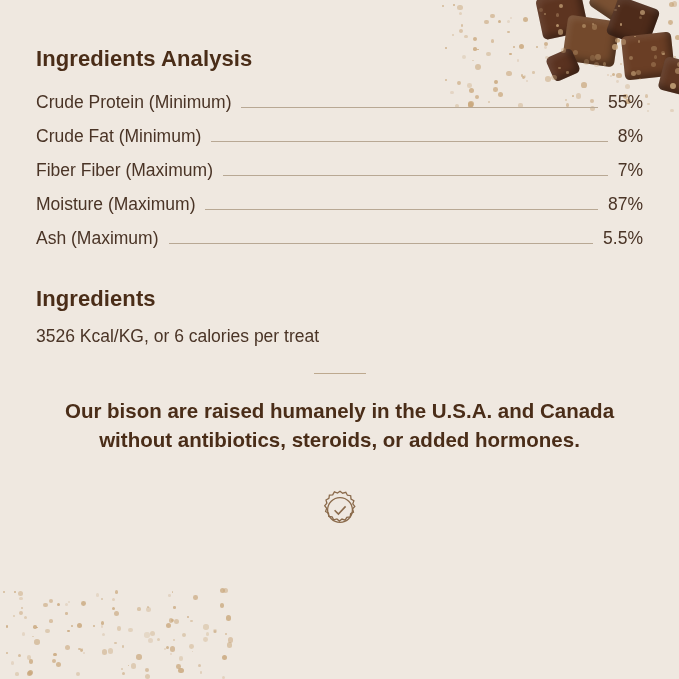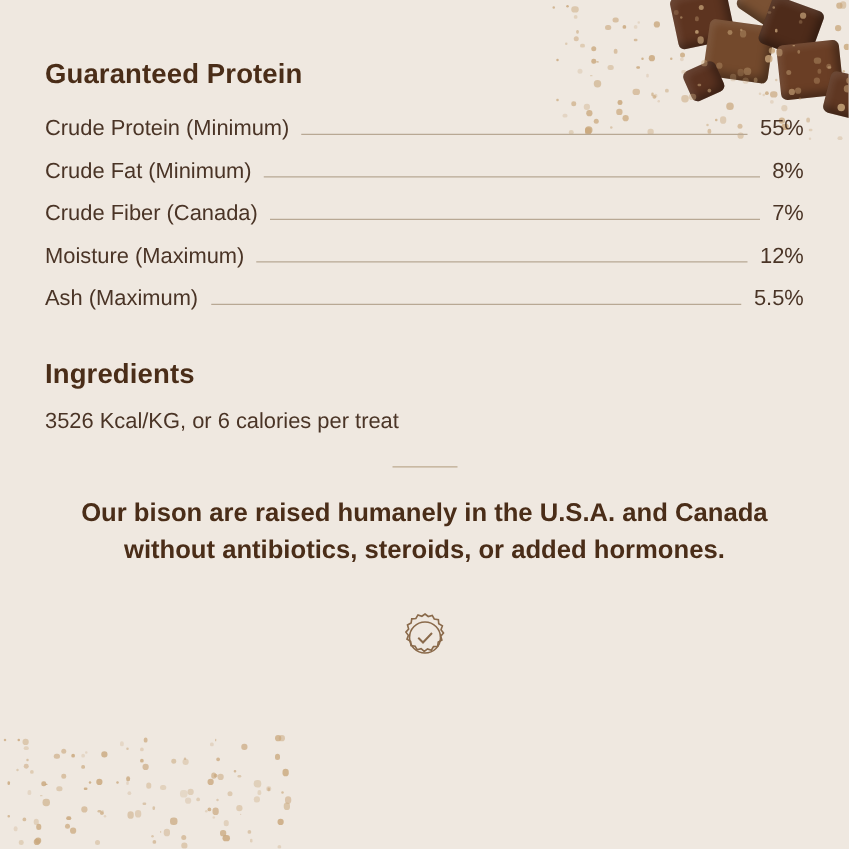--- a/index.html
+++ b/index.html
@@ -380,41 +380,41 @@
       <span class="crumb" style="left:100.5px;top:28.8px;width:2.1px;height:2.1px;opacity:0.55"></span>
       <span class="crumb" style="left:53.0px;top:83.8px;width:3.6px;height:3.6px;opacity:0.85"></span>
       <span class="crumb" style="left:171.8px;top:22.1px;width:1.7px;height:1.7px;opacity:0.59"></span>
       <span class="crumb" style="left:168.9px;top:49.3px;width:4.6px;height:4.6px;opacity:0.65"></span>
       <span class="crumb" style="left:65.2px;top:43.1px;width:2.5px;height:2.5px;opacity:0.67"></span>
       <span class="crumb" style="left:26.7px;top:86.2px;width:4.4px;height:4.4px;opacity:0.37"></span>
     </div>
 
   <div class="content">
 
-    <h2 class="section-title">Guaranteed Protein</h2>
+    <h2 class="section-title">Ingredients Analysis</h2>
     <ul class="ga-list">
       <li class="ga-row">
         <span class="ga-name">Crude Protein (Minimum)</span>
         <span class="ga-dots"></span>
         <span class="ga-val">55%</span>
       </li>
       <li class="ga-row">
         <span class="ga-name">Crude Fat (Minimum)</span>
         <span class="ga-dots"></span>
         <span class="ga-val">8%</span>
       </li>
       <li class="ga-row">
-        <span class="ga-name">Crude Fiber (Canada)</span>
+        <span class="ga-name">Fiber Fiber (Maximum)</span>
         <span class="ga-dots"></span>
         <span class="ga-val">7%</span>
       </li>
       <li class="ga-row">
         <span class="ga-name">Moisture (Maximum)</span>
         <span class="ga-dots"></span>
-        <span class="ga-val">12%</span>
+        <span class="ga-val">87%</span>
       </li>
       <li class="ga-row">
         <span class="ga-name">Ash (Maximum)</span>
         <span class="ga-dots"></span>
         <span class="ga-val">5.5%</span>
       </li>
     </ul>
 
     <div class="block">
       <h2 class="section-title">Ingredients</h2>

